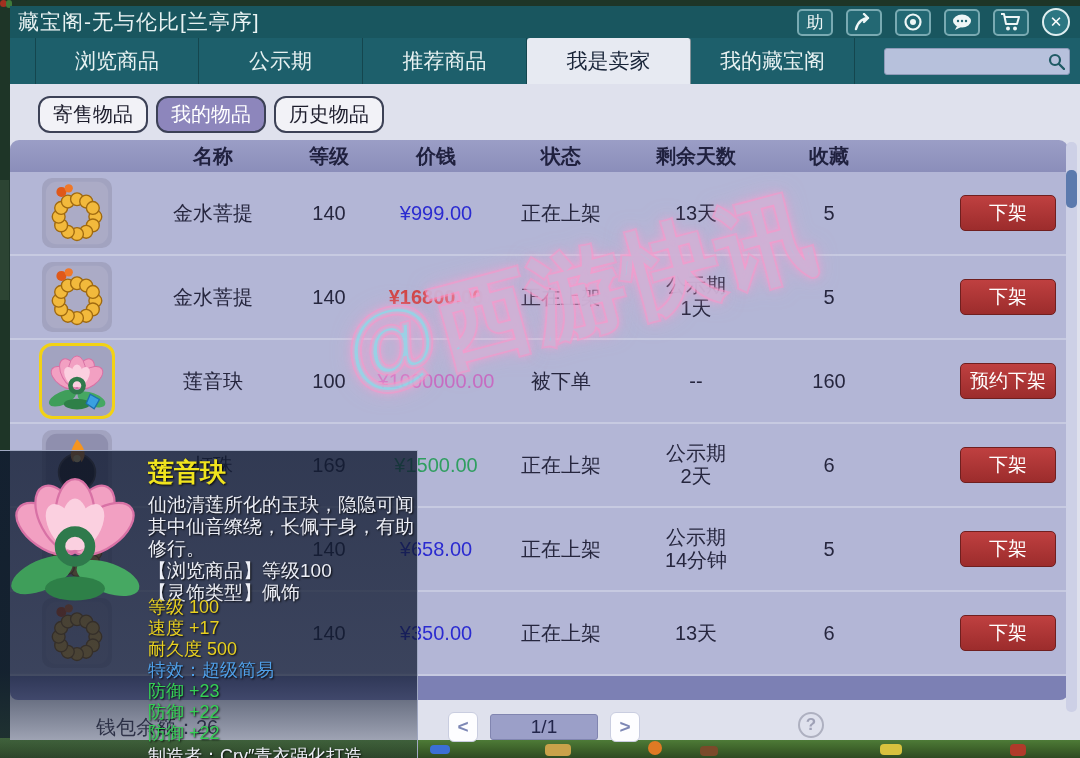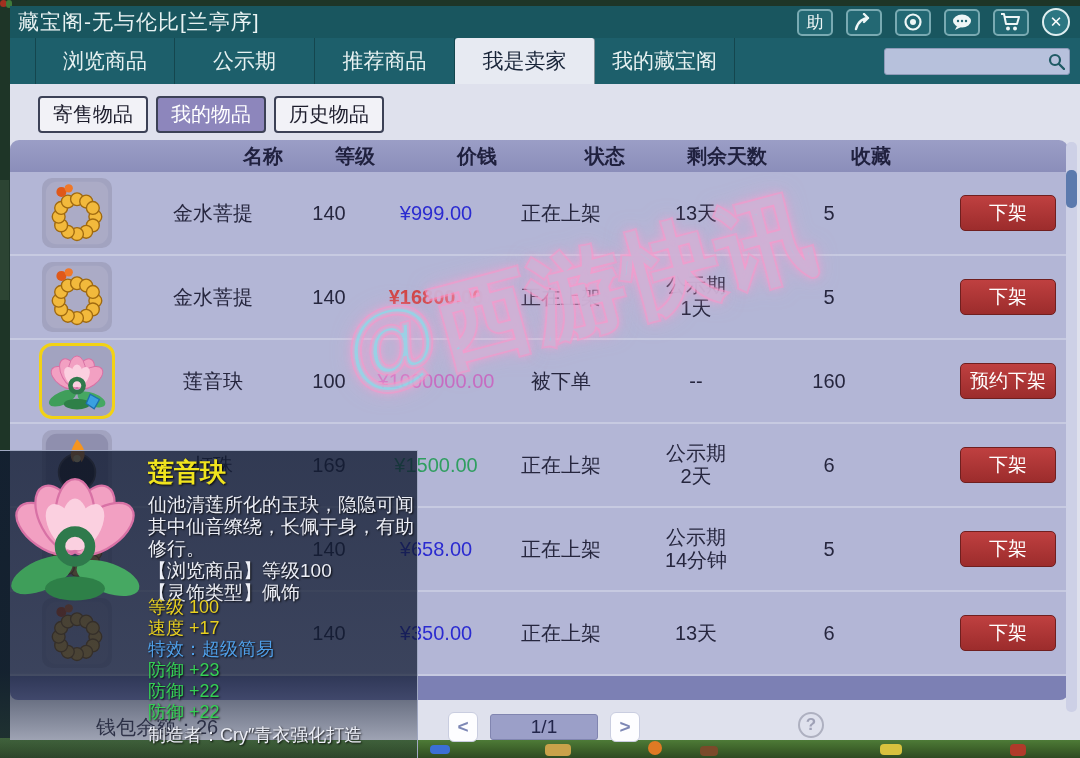--- a/index.html
+++ b/index.html
@@ -19,41 +19,41 @@
     display:flex; align-items:center; }
   .title { color:#e9f3f3; font-size:21px; padding-left:8px; letter-spacing:1px; }
   .tb-icons { margin-left:auto; display:flex; align-items:center; gap:13px; padding-right:10px; }
   .tb-btn { width:36px; height:27px; background:#236873; border:2px solid #79aab2; border-radius:5px;
     color:#eef6f6; font-size:17px; display:flex; align-items:center; justify-content:center; cursor:pointer; }
   .tb-btn svg { display:block; }
   .close-btn { width:28px; height:28px; border-radius:50%; background:#2c7682; border:2px solid #dfeef0;
     color:#fff; font-size:15px; font-weight:bold; display:flex; align-items:center; justify-content:center; }
 
   .tabbar { position:relative; height:46px; background:#1d5f6b; display:flex; align-items:stretch; }
-  .tab { width:140px; display:flex; align-items:center; justify-content:center;
+  .tab { width:164px; display:flex; align-items:center; justify-content:center;
     color:#e8f2f2; font-size:21px; border-right:1px solid rgba(10,40,45,.45); cursor:pointer; }
   .tab:first-child { border-left:1px solid rgba(10,40,45,.45); margin-left:25px; }
   .tab.active { background:#e7eaf2; color:#182438; border-radius:3px 3px 0 0; }
   .searchbox { margin-left:auto; align-self:center; margin-right:10px; position:relative; }
   .searchbox input { width:186px; height:27px; background:#b7c1dc; border:1px solid #8e9ab8;
     border-radius:3px; padding:0 28px 0 8px; font-size:15px; color:#223; outline:none; }
   .searchbox svg { position:absolute; right:5px; top:5px; }
 
   .main { position:relative; height:656px; background:#dfe1ed; }
 
   .subtabs { position:absolute; top:12px; left:28px; display:flex; gap:8px; }
   .subtab { padding:3px 13px; font-size:20px; color:#1d1d2c; background:#f2f2f7;
-    border:2px solid #3c4156; border-radius:4px; cursor:pointer; }
+    border:2px solid #3c4156; border-radius:12px; cursor:pointer; }
   .subtab.active { background:#8d86bc; color:#ffffff; }
 
   .tbl { position:absolute; left:0; top:56px; width:1058px; }
   .grid-row { display:grid; grid-template-columns:133px 140px 92px 122px 128px 142px 124px 1fr; align-items:center; }
   .thead { height:32px; background:linear-gradient(#9b9ec6,#8b8eba); border-radius:9px 9px 0 0;
     font-size:20px; font-weight:600; color:#20213f; }
-  .thead > div { text-align:right; }
+  .thead > div { text-align:center; }
   .row { height:84px; background:#b3b6d6; border-bottom:2px solid #c7cae1; font-size:20px; color:#26263e; cursor:pointer; }
   .row > div { text-align:center; }
   .cell-icon { display:flex; justify-content:center; }
   .icon-box { width:70px; height:70px; background:#a2a3c0; border-radius:10px; overflow:hidden;
     display:flex; align-items:center; justify-content:center; }
   .icon-box.selected { outline:3px solid #f2d214; }
   .cell-days { white-space:pre-line; line-height:23px; }
   .cell-action { display:flex; justify-content:flex-end; padding-right:12px; }
   .act-btn { min-width:96px; padding:4px 8px; background:linear-gradient(#bf4040,#9c2c2c);
     border:1px solid #701f1f; border-radius:5px; color:#fff; font-size:19px; cursor:pointer; }
@@ -415,20 +415,21 @@
     </svg></div>
     <div class="tt-col">
       <div class="tt-title">莲音玦</div>
       <div class="tt-desc">仙池清莲所化的玉玦，隐隐可闻其中仙音缭绕，长佩于身，有助修行。</div>
       <div class="tt-line">【浏览商品】等级100</div>
       <div class="tt-line">【灵饰类型】佩饰</div>
     </div>
     <div class="tt-stats" id="tt-stats-host">
         <div class="tt-stat" style="color: rgb(232, 208, 32);">等级 100</div>
         <div class="tt-stat" style="color: rgb(232, 208, 32);">速度 +17</div>
+        <div class="tt-stat" style="color: rgb(232, 208, 32);">耐久度 500</div>
         <div class="tt-stat" style="color: rgb(79, 159, 232);">特效：超级简易</div>
         <div class="tt-stat" style="color: rgb(53, 208, 85);">防御 +23</div>
         <div class="tt-stat" style="color: rgb(53, 208, 85);">防御 +22</div>
         <div class="tt-stat" style="color: rgb(53, 208, 85);">防御 +22</div>
         <div class="tt-maker">制造者：Cry″青衣强化打造</div>
       </div>
   </div>
 
 </div>
 

